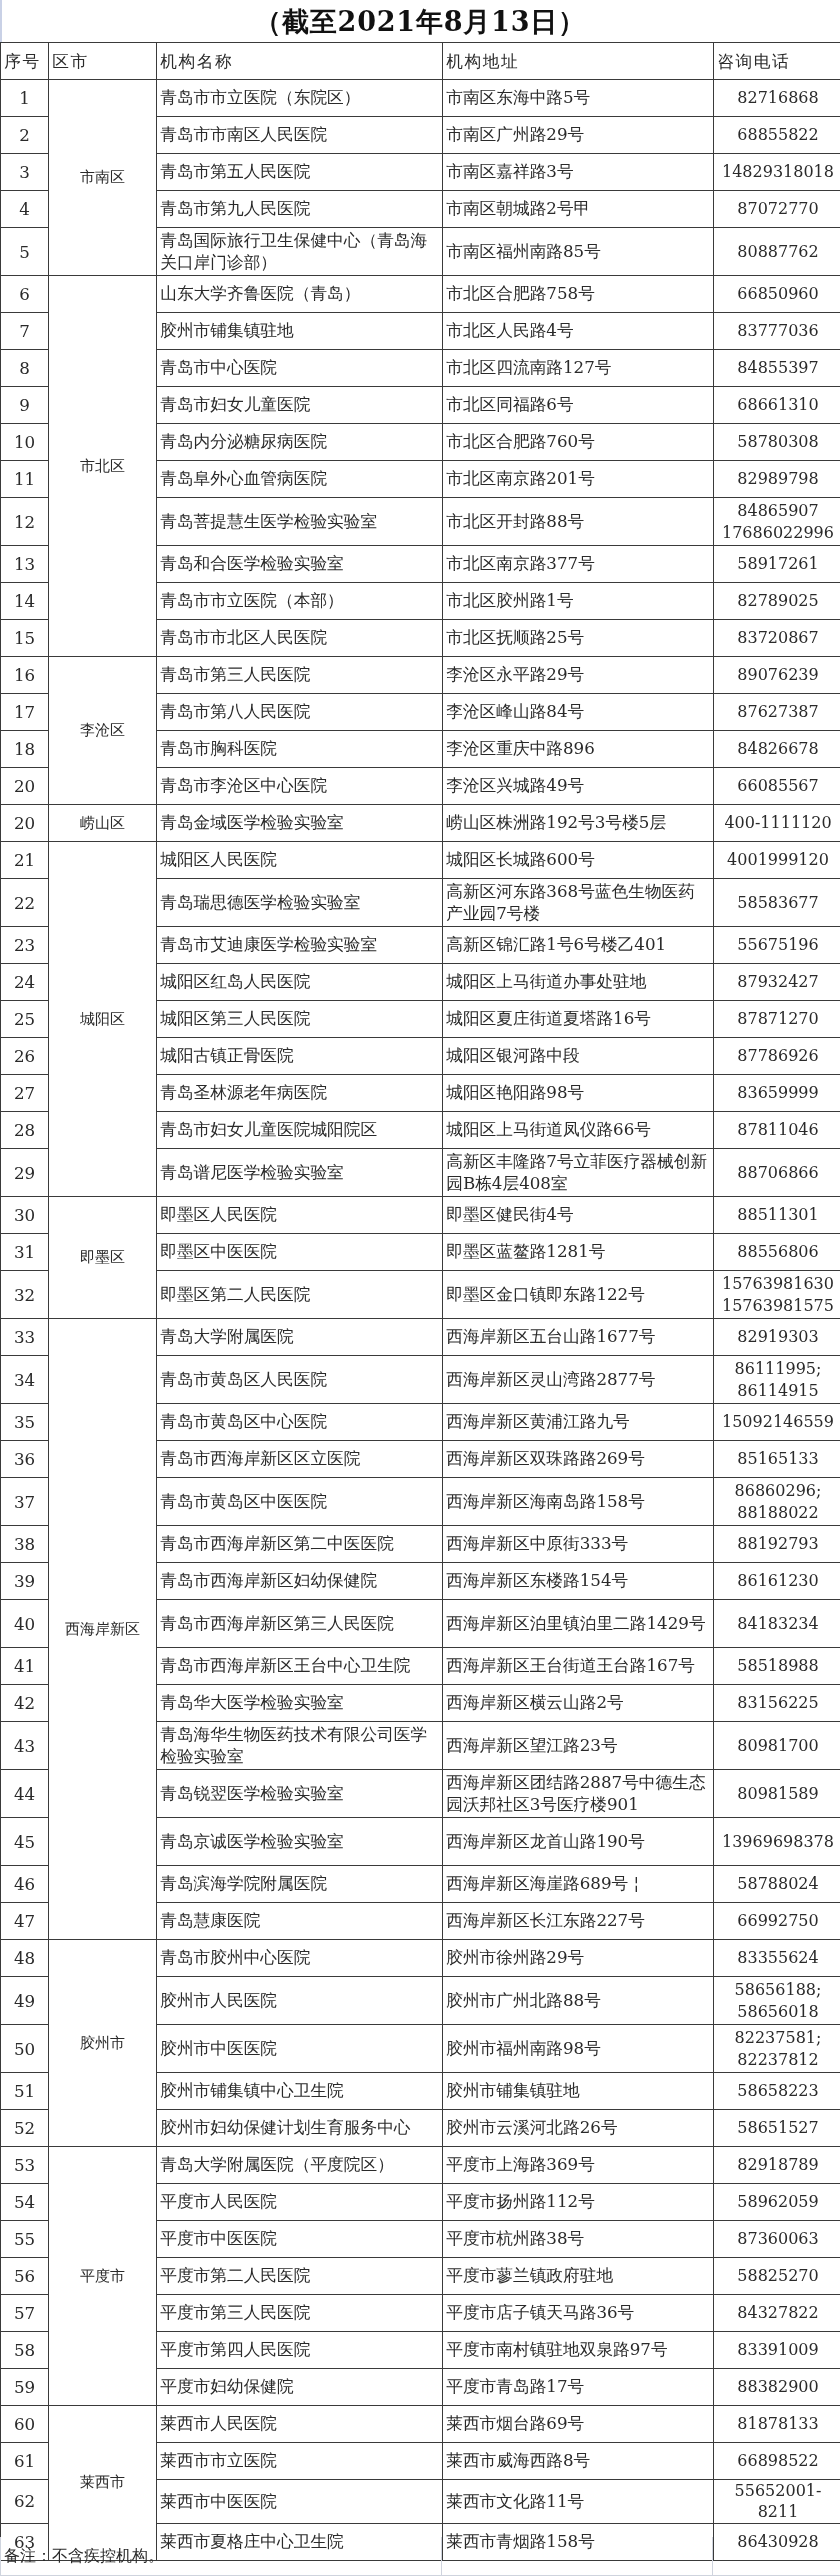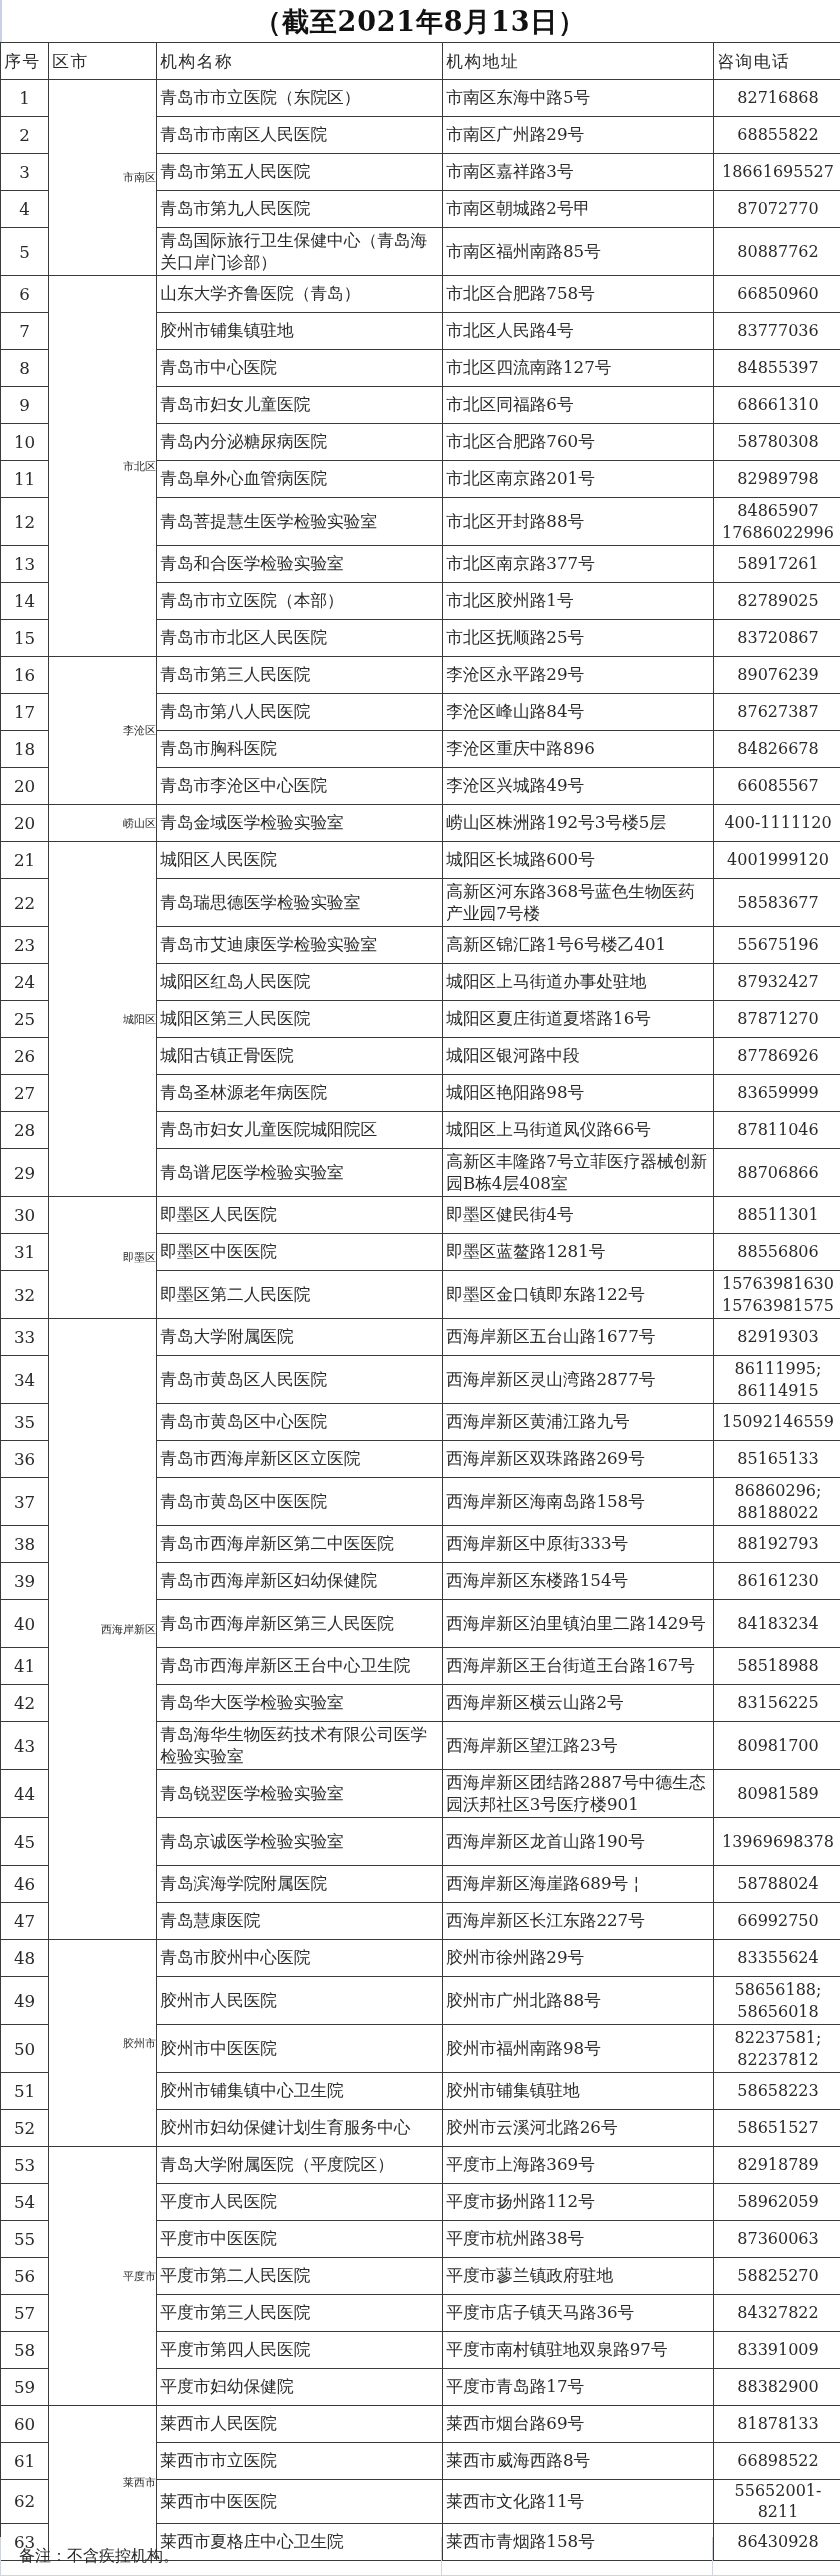--- a/index.html
+++ b/index.html
@@ -10,28 +10,28 @@
            color: #111; letter-spacing: 0.8px; }
   .left-edge { position:absolute; left:0; top:0; width:1.6px; height:43px; background:#c9d1e6; }
   table { position: absolute; left: 0; top: 42px; width: 840px; border-collapse: collapse;
           table-layout: fixed; }
   col.c1 { width: 48px; } col.c2 { width: 108px; } col.c3 { width: 286px; }
   col.c4 { width: 271px; } col.c5 { width: 129px; }
   th, td { border: 1.6px solid #3a3a3a; padding: 0 3.2px; font-size: 16.7px; font-weight: normal;
            vertical-align: middle; overflow: hidden; }
   th { height: 36px; text-align: left; letter-spacing: 1.6px; font-size: 16.7px; }
   td.seq { text-align: center; padding: 0; }
-  td.district { text-align: right; padding: 0; font-size: 11px; margin-left: 8px; }
+  td.district { text-align: center; padding: 0; font-size: 15px; margin-left: 8px; }
   td.name, td.addr { text-align: left; line-height: 21.4px; }
   td.phone { text-align: center; line-height: 21.4px; padding: 0 1.6px; font-size: 16px; }
   tr.r { height: 37px; }
   tr.r.tall { height: 48px; }
   .phone-line { display: block; }
   .note-table { position: absolute; left: 0; top: 2537px; width: 840px; border-collapse: collapse; table-layout: fixed; }
-  .note-table td { border: 0.8px solid #cfd4de; border-top: none; height: 38px; font-size: 16px; padding: 0 18px; }
+  .note-table td { border: 0.8px solid #cfd4de; border-top: none; height: 38px; font-size: 16px; padding: 0 3px; }
 </style>
 </head>
 <body>
 
 <div class="title">（截至2021年8月13日）</div>
 <div class="left-edge"></div>
 
 <table>
   <colgroup>
       <col class="c1">
@@ -65,21 +65,21 @@
         <td class="addr">市南区广州路29号</td>
         <td class="phone">
           <span class="phone-line">68855822</span>
         </td>
       </tr>
       <tr class="r">
         <td class="seq">3</td>
         <td class="name">青岛市第五人民医院</td>
         <td class="addr">市南区嘉祥路3号</td>
         <td class="phone">
-          <span class="phone-line">18661695527</span>
+          <span class="phone-line">14829318018</span>
         </td>
       </tr>
       <tr class="r">
         <td class="seq">4</td>
         <td class="name">青岛市第九人民医院</td>
         <td class="addr">市南区朝城路2号甲</td>
         <td class="phone">
           <span class="phone-line">87072770</span>
         </td>
       </tr>

